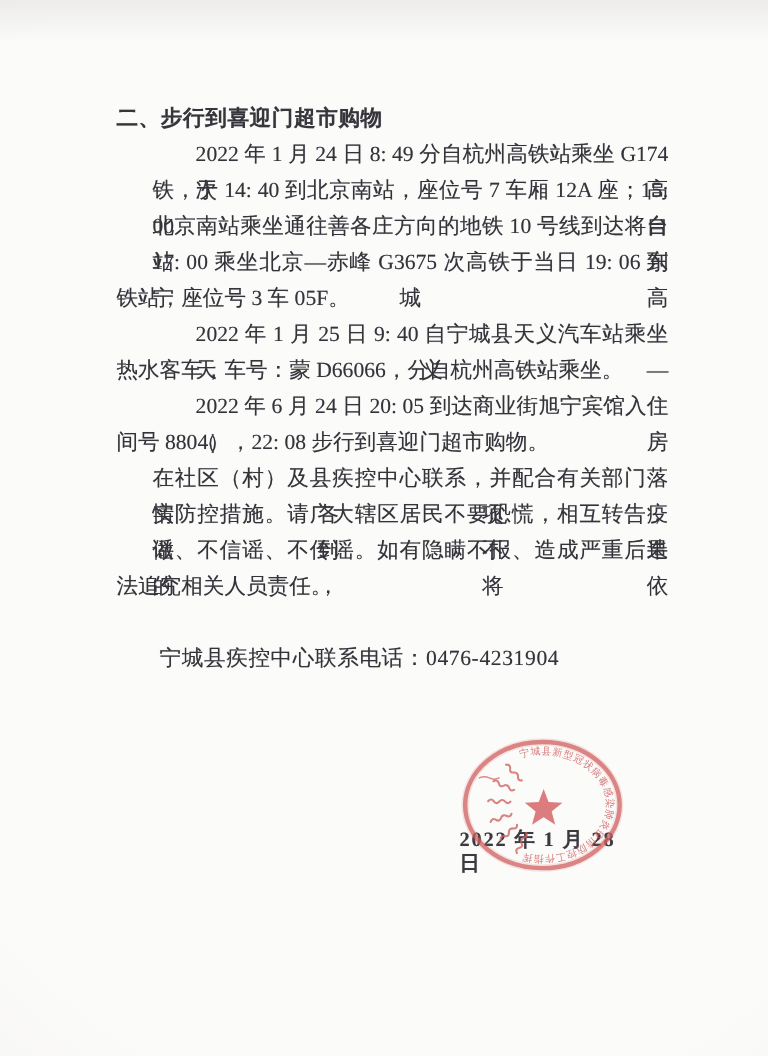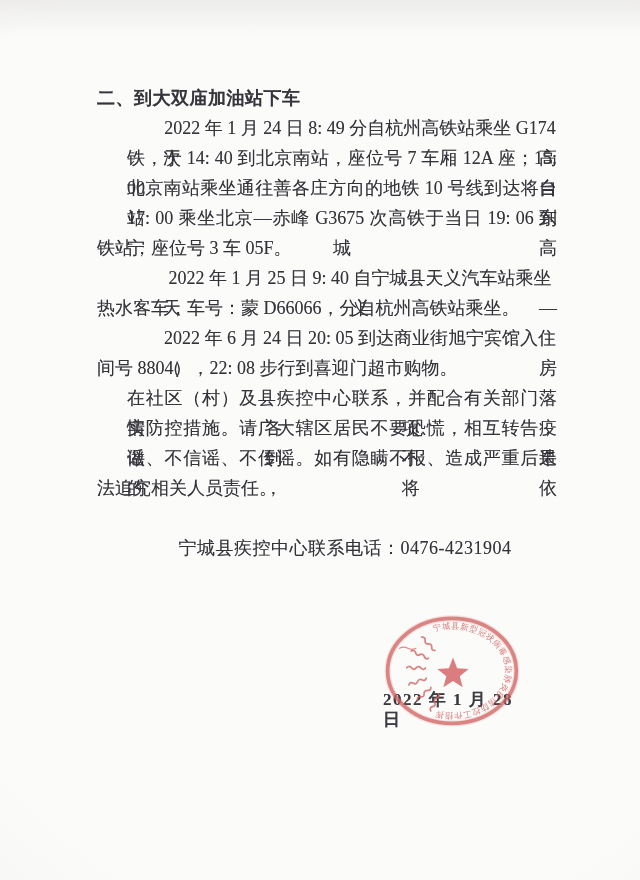--- a/index.html
+++ b/index.html
@@ -24,21 +24,21 @@
     height: 30px;
     line-height: 30px;
     white-space: nowrap;
   }
   .full {
     white-space: normal;
     text-align: justify;
     text-align-last: justify;
     margin-left: 30px;
   }
-  .indent { padding-left: 36px; text-align: center; }
+  .indent { padding-left: 36px; }
   .heading {
     font-family: "Liberation Sans", "DejaVu Sans", sans-serif;
     font-weight: 700;
     color: #35353b;
     letter-spacing: 0.5px;
   }
   .spacer { height: 30px; }
   .contact { letter-spacing: 0.5px; }
   .dateline {
     position: absolute;
@@ -58,21 +58,21 @@
     width: 138px; height: 122px;
     z-index: 2;
     filter: blur(0.35px);
     opacity: 0.92;
   }
 </style>
 </head>
 <body>
 
 <div class="doc">
-  <div class="line heading">二、到大双庙加油站下车</div>
+  <div class="line heading">二、步行到喜迎门超市购物</div>
   <div class="line full indent">2022 年 1 月 24 日 8: 49 分自杭州高铁站乘坐 G174 次高</div>
   <div class="line full">铁，于 14: 40 到北京南站，座位号 7 车厢 12A 座；15: 00 自</div>
   <div class="line full">北京南站乘坐通往善各庄方向的地铁 10 号线到达将台站东</div>
   <div class="line full">17: 00 乘坐北京—赤峰 G3675 次高铁于当日 19: 06 到宁城高</div>
   <div class="line">铁站，座位号 3 车 05F。</div>
   <div class="line full indent">2022 年 1 月 25 日 9: 40 自宁城县天义汽车站乘坐天义—</div>
   <div class="line">热水客车，车号：蒙 D66066，分自杭州高铁站乘坐。</div>
   <div class="line full indent">2022 年 6 月 24 日 20: 05 到达商业街旭宁宾馆入住（房</div>
   <div class="line">间号 8804），22: 08 步行到喜迎门超市购物。</div>
   <div class="line full">在社区（村）及县疾控中心联系，并配合有关部门落实各项疫</div>

